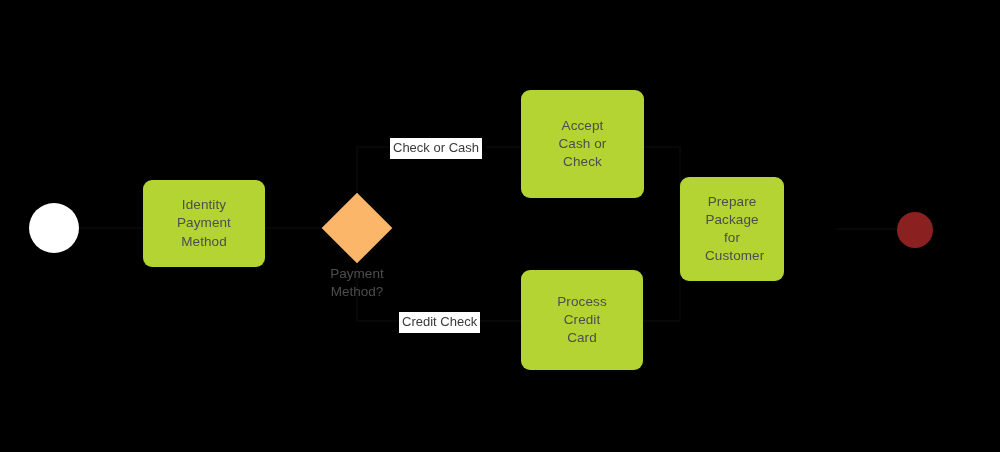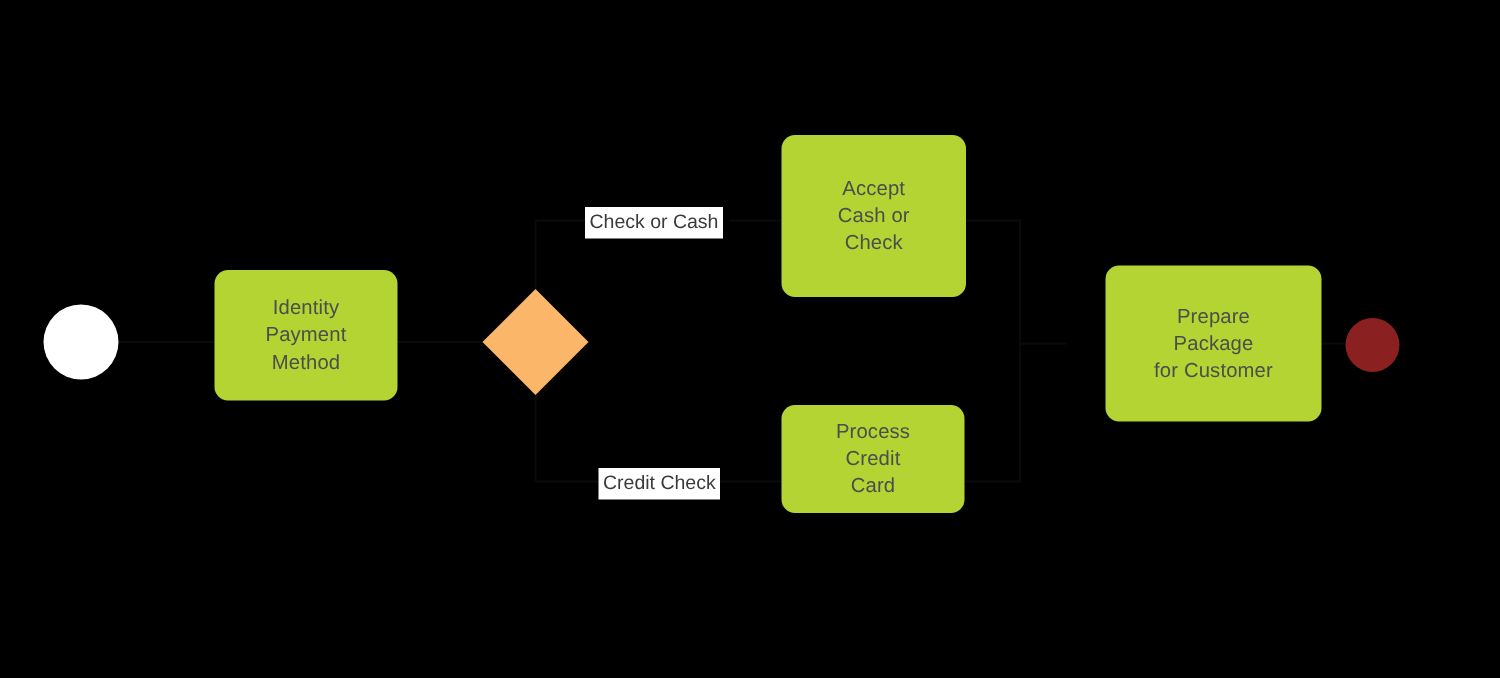--- a/index.html
+++ b/index.html
@@ -111,35 +111,37 @@
   <div class="node circle-node start-node" style="left:29px; top:203px; width:50px; height:50px;"></div>
 
   <div class="node activity" style="left:143px; top:180px; width:122px; height:87px;">
     <span class="activity-label" style="white-space: pre-line;">Identity Payment
 Method</span>
   </div>
 
   <div class="decision-wrap" style="left:332px; top:203px; width:50px; height:50px;">
     <div class="diamond"></div>
   </div>
+  <div class="decision-label" style="left: 307px; top: 265px; width: 100px; white-space: pre-line;">Payment
+Method?</div>
 
   <div class="edge-label" style="left:390px; top:138px;">Check or Cash</div>
 
   <div class="node activity" style="left:521px; top:90px; width:123px; height:108px;">
     <span class="activity-label" style="white-space: pre-line;">Accept Cash or
 Check</span>
   </div>
 
   <div class="edge-label" style="left:399px; top:312px;">Credit Check</div>
 
-  <div class="node activity" style="left:521px; top:270px; width:122px; height:72px;">
+  <div class="node activity" style="left:521px; top:270px; width:122px; height:100px;">
     <span class="activity-label" style="white-space: pre-line;">Process Credit
 Card</span>
   </div>
 
-  <div class="node activity" style="left:737px; top:177px; width:144px; height:104px;">
+  <div class="node activity" style="left:680px; top:177px; width:104px; height:104px;">
     <span class="activity-label" style="white-space: pre-line;">Prepare Package
 for Customer</span>
   </div>
 
   <div class="node circle-node end-node" style="left:897px; top:212px; width:36px; height:36px;"></div>
 
 </div>
 
 </body></html>

